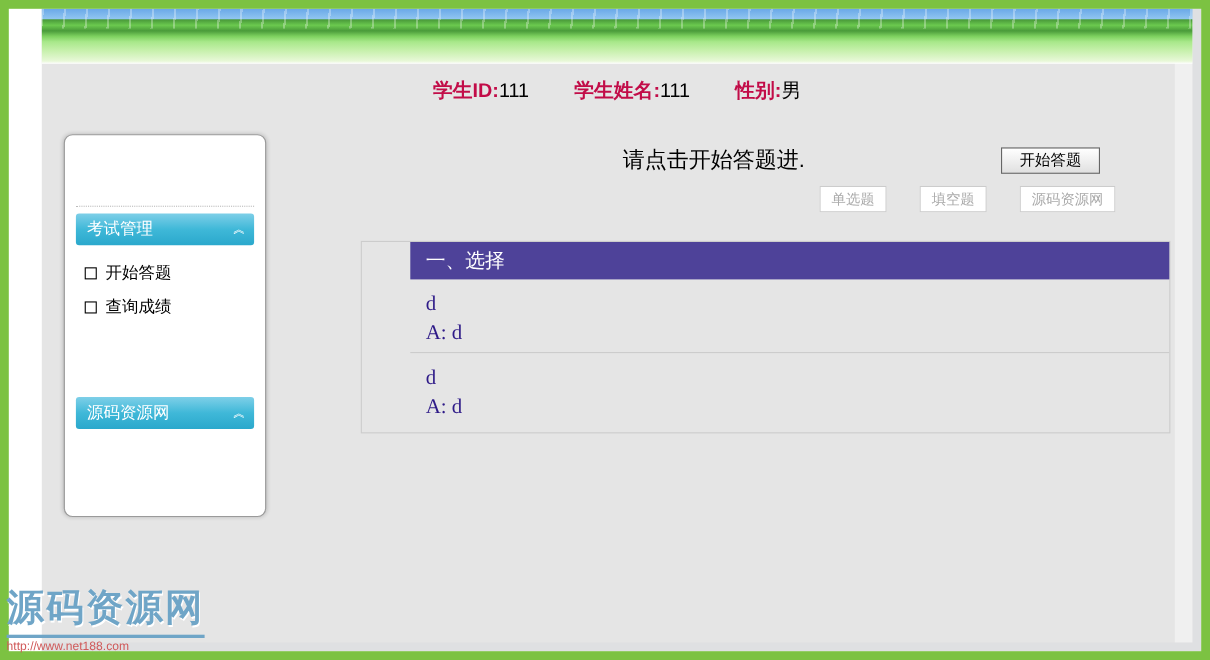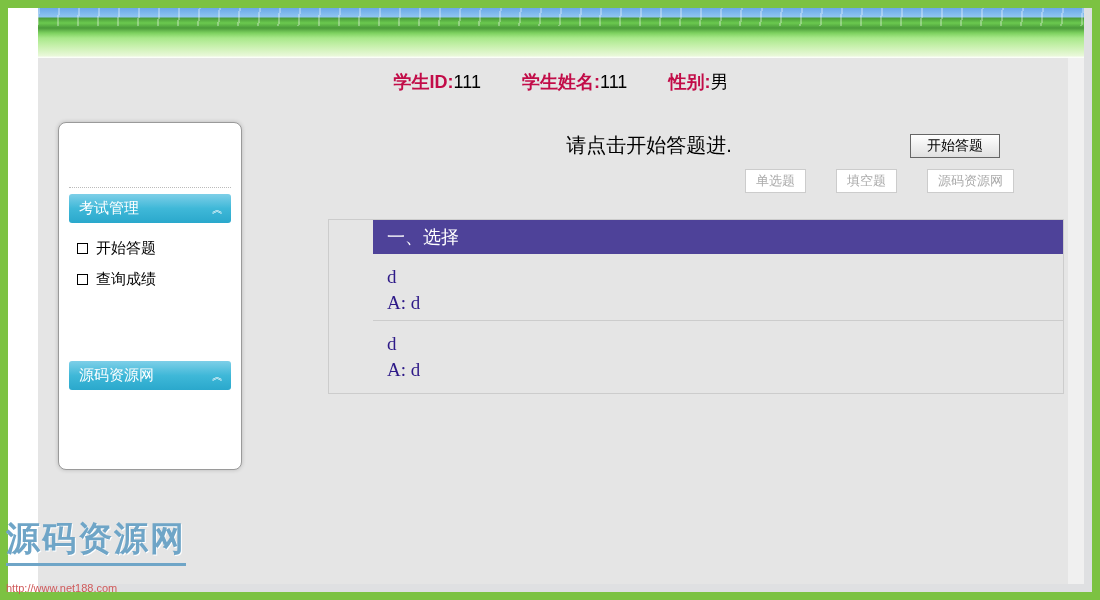--- a/index.html
+++ b/index.html
@@ -198,21 +198,21 @@
       color: #6fa5c7;
       font-weight: bold;
       letter-spacing: 2px;
       text-shadow: 1px 1px 0 #fff;
       padding-bottom: 1px;
       border-bottom: 3px solid #6fa5c7;
     }
     .wm-sub {
       font-size: 11px;
       color: #d05a5a;
-      margin-top: 16px;
+      margin-top: 2px;
     }
     .scrollbar-fake {
       position: absolute;
       right: 0; top: 0; bottom: 0;
       width: 16px;
       background: #f0f0f0;
     }
   </style>
 </head>
 <body>

